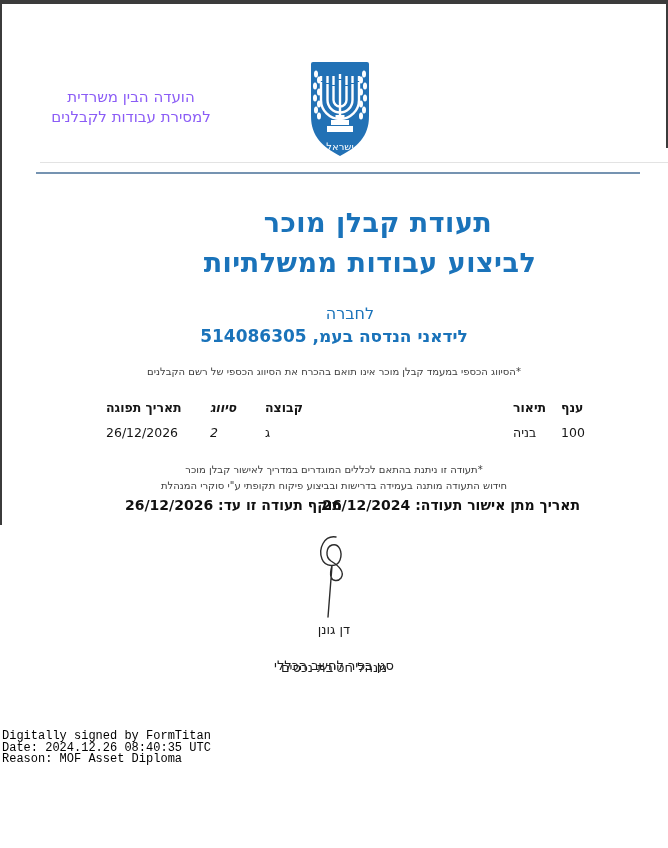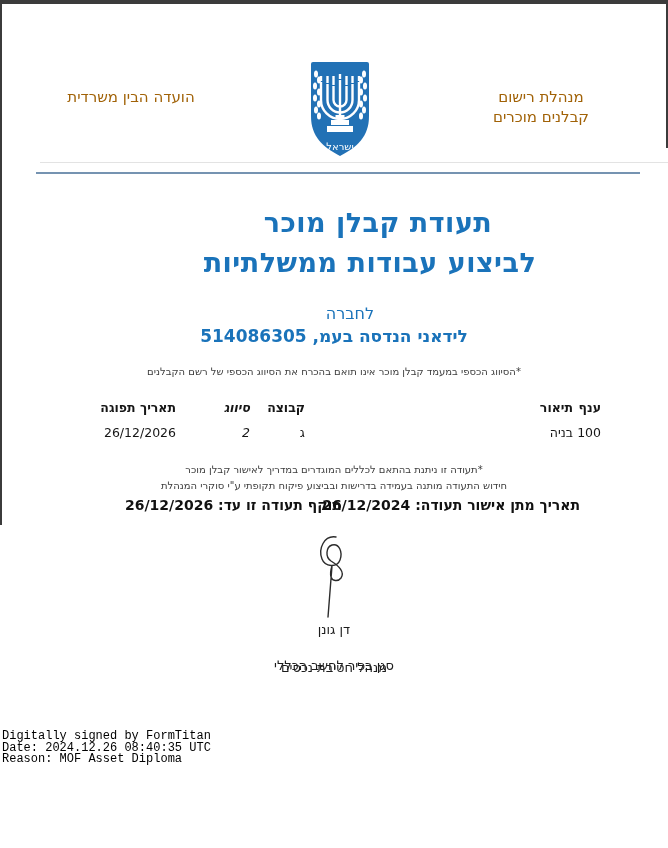--- a/index.html
+++ b/index.html
@@ -9,21 +9,21 @@
     background:#ffffff;
     overflow:hidden;
     font-family:"DejaVu Sans", sans-serif;
     color:#1f1f1f;
   }
   
   .edge-top{position:absolute;top:0;left:0;width:668px;height:4px;background:#3b3b3b;}
   .edge-left{position:absolute;top:0;left:0;width:2px;height:525px;background:#3b3b3b;}
   .edge-right{position:absolute;top:0;right:0;width:2px;height:148px;background:#3b3b3b;}
 
-  .hdr-block{position:absolute;width:210px;text-align:center;font-size:15px;line-height:20px;color:#a16207;direction:rtl;}
+  .hdr-block{position:absolute;width:210px;text-align:center;font-size:15px;line-height:20px;color:#8b5cf6;direction:rtl;}
   .hdr-right{top:87px;right:22px;}
   .hdr-left{top:87px;left:26px;}
 
   .emblem{position:absolute;top:60px;left:302px;width:76px;height:102px;}
 
   .rule-light{position:absolute;top:162px;left:40px;right:0;height:1px;background:#e3e3e3;}
   .rule-blue{position:absolute;top:172px;left:36px;width:604px;height:2px;background:#7593b1;}
 
   .center-line{position:absolute;left:0;width:668px;text-align:center;direction:rtl;}
   .title-line{font-size:27px;font-weight:bold;color:#1a73ba;letter-spacing:0.5px;}
@@ -32,21 +32,21 @@
 
   .company-label{top:304px;font-size:16px;font-weight:normal;color:#1a73ba;padding-left:16px;}
   .company-name{top:326px;font-size:17px;font-weight:bold;color:#1a73ba;}
 
   .small-note{font-size:10px;color:#3c3c3c;}
   .note-fin{top:366px;}
   .note-rules-1{top:464px;}
   .note-rules-2{top:480px;}
 
   .cert-table{position:absolute;top:400px;left:0;width:668px;height:48px;}
-  .tcol{position:absolute;text-align:right;direction:rtl;}
+  .tcol{position:absolute;text-align:left;direction:rtl;margin-left:20px;}
   .tcol .th{font-size:12.5px;font-weight:bold;color:#161616;}
   .tcol .td{font-size:12.5px;color:#161616;margin-top:10px;}
   .tcol-anaf{left:541px;width:60px;}
   .tcol-teur{left:493px;width:80px;}
   .tcol-kvutsa{left:245px;width:60px;}
   .tcol-sivug{left:190px;width:60px;font-style:italic;}
   .tcol-date{left:86px;width:90px;}
 
   .dates-row{position:absolute;top:497px;left:0;width:668px;height:20px;font-size:14px;font-weight:bold;color:#111;}
   .date-issue{position:absolute;right:88px;direction:rtl;}
@@ -68,27 +68,24 @@
 </style>
 </head>
 <body>
 
 <div class="page">
 
   <div class="edge-top"></div>
   <div class="edge-left"></div>
   <div class="edge-right"></div>
 
-  <div class="hdr-block hdr-right">
-    <div>מנהלת רישום</div>
-    <div>קבלנים מוכרים</div>
-  </div>
 
   <div class="hdr-block hdr-left">
     <div>הועדה הבין משרדית</div>
+    <div>למסירת עבודות לקבלנים</div>
   </div>
 
   <div class="emblem">
     <svg width="76" height="102" viewBox="0 0 76 102" xmlns="http://www.w3.org/2000/svg">
       <path d="M9,4 Q9,2 11,2 L65,2 Q67,2 67,4 L67,56 C67,77 55,87 38,96 C21,87 9,77 9,56 Z" fill="#2271b5"></path>
 
       <g stroke="#ffffff" stroke-width="2.4" fill="none">
         <line x1="38" y1="20" x2="38" y2="56"></line>
         <path d="M31.5,26 L31.5,40 A6.5,6.5 0 0 0 44.5,40 L44.5,26"></path>
         <path d="M25.5,24 L25.5,40 A12.5,12.5 0 0 0 50.5,40 L50.5,24"></path>

